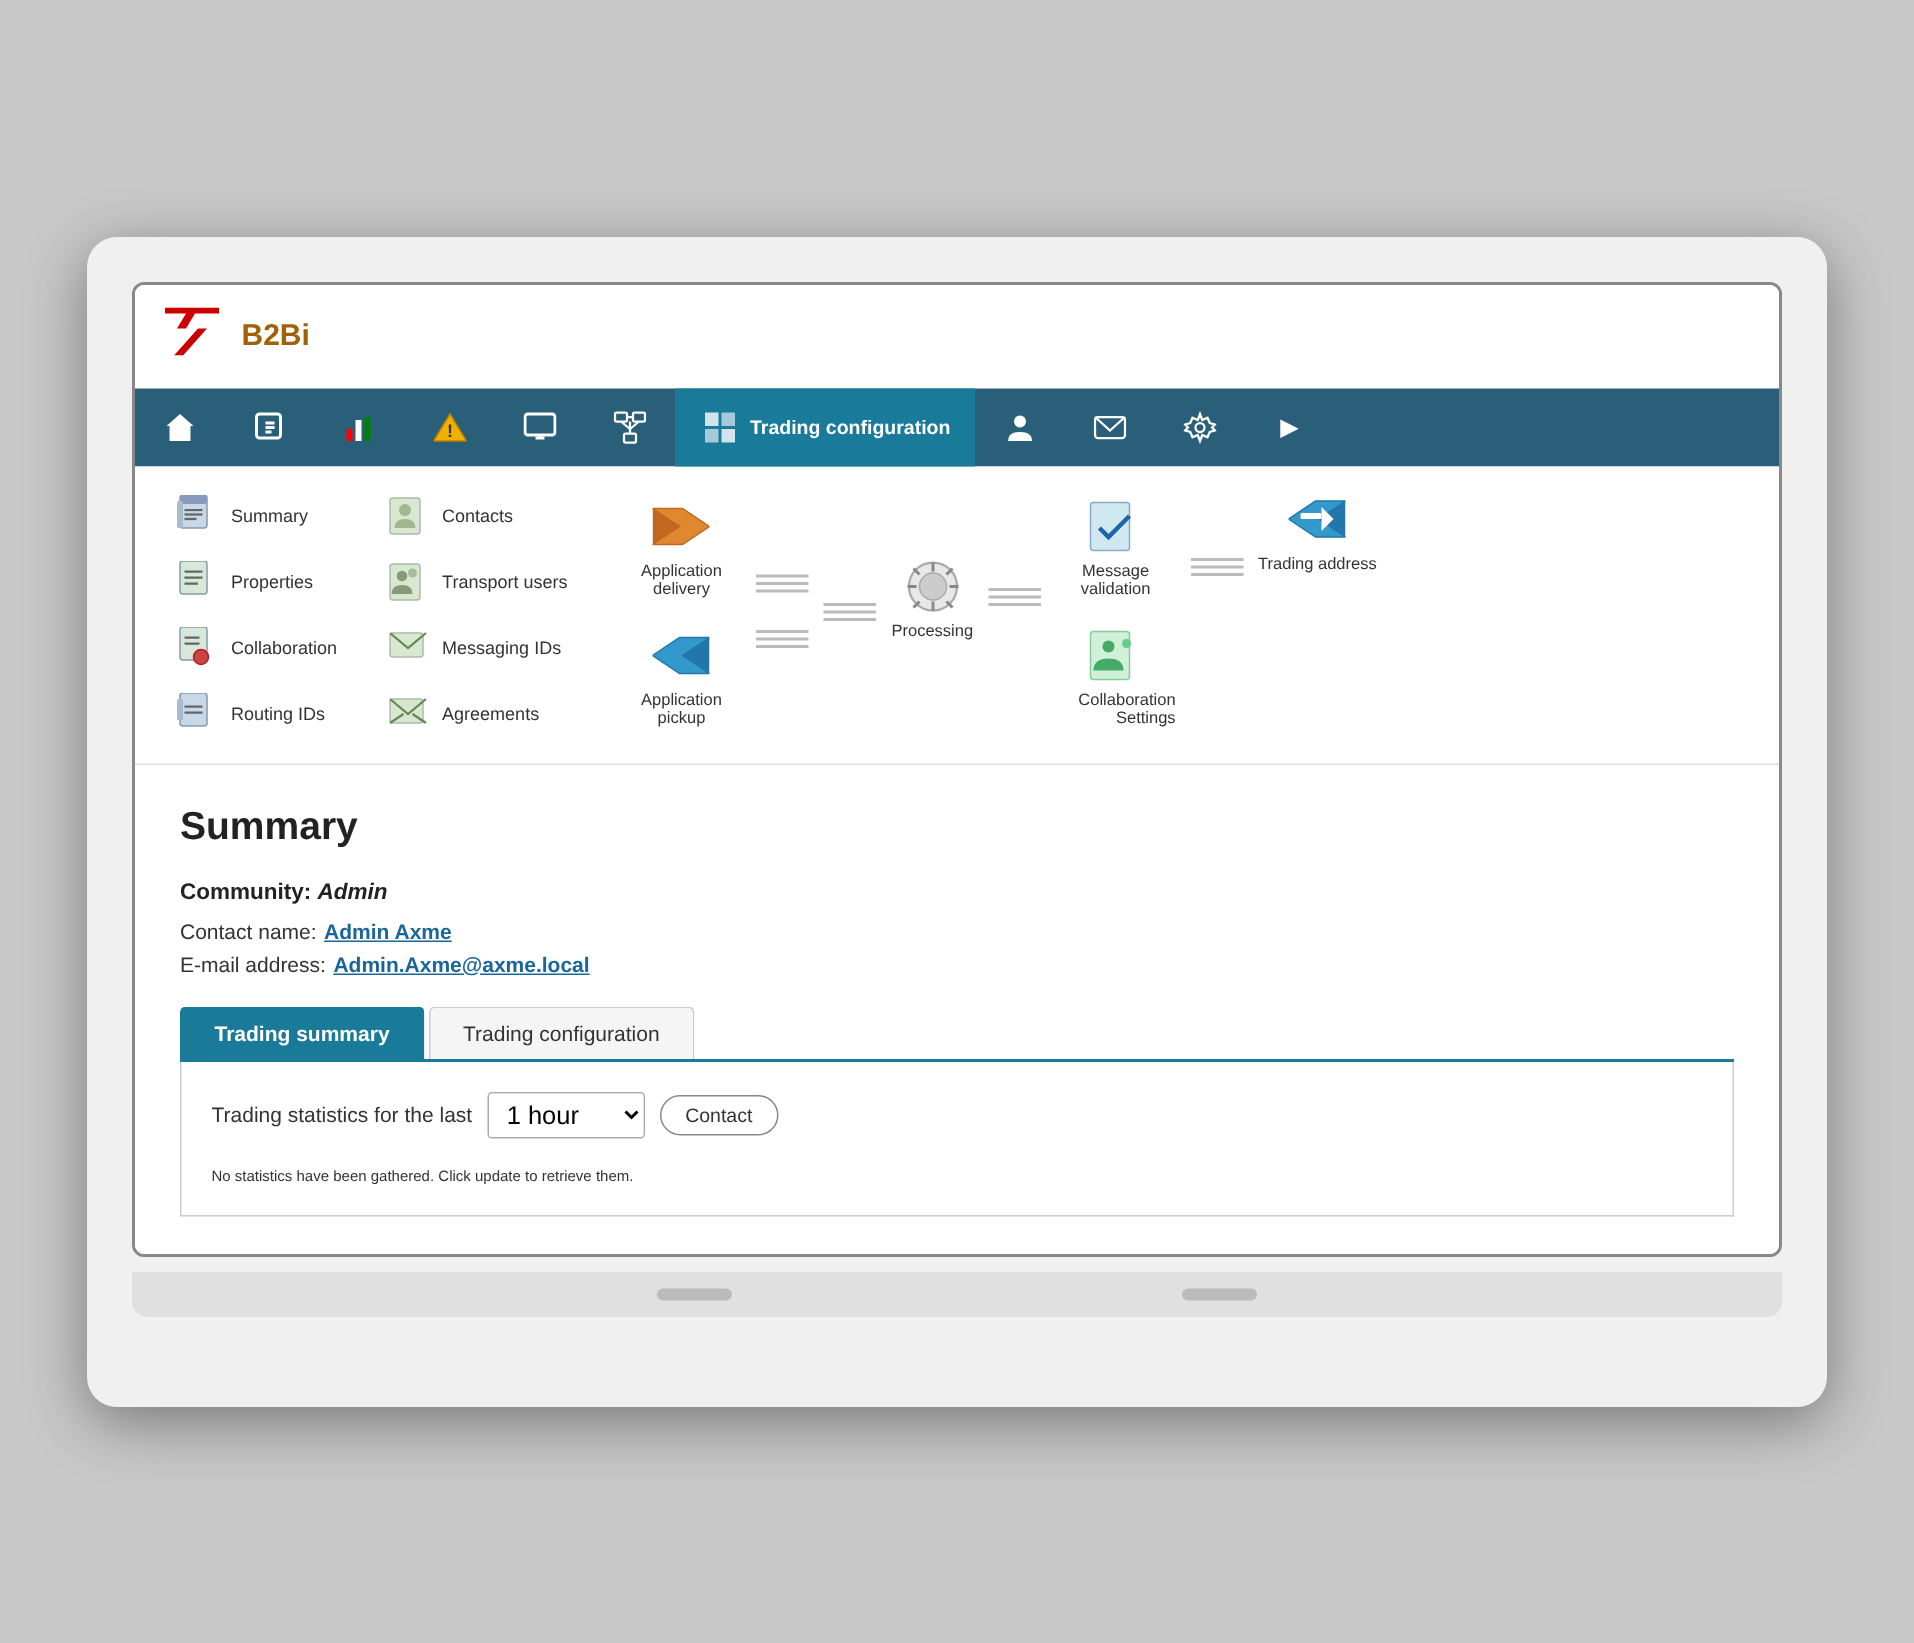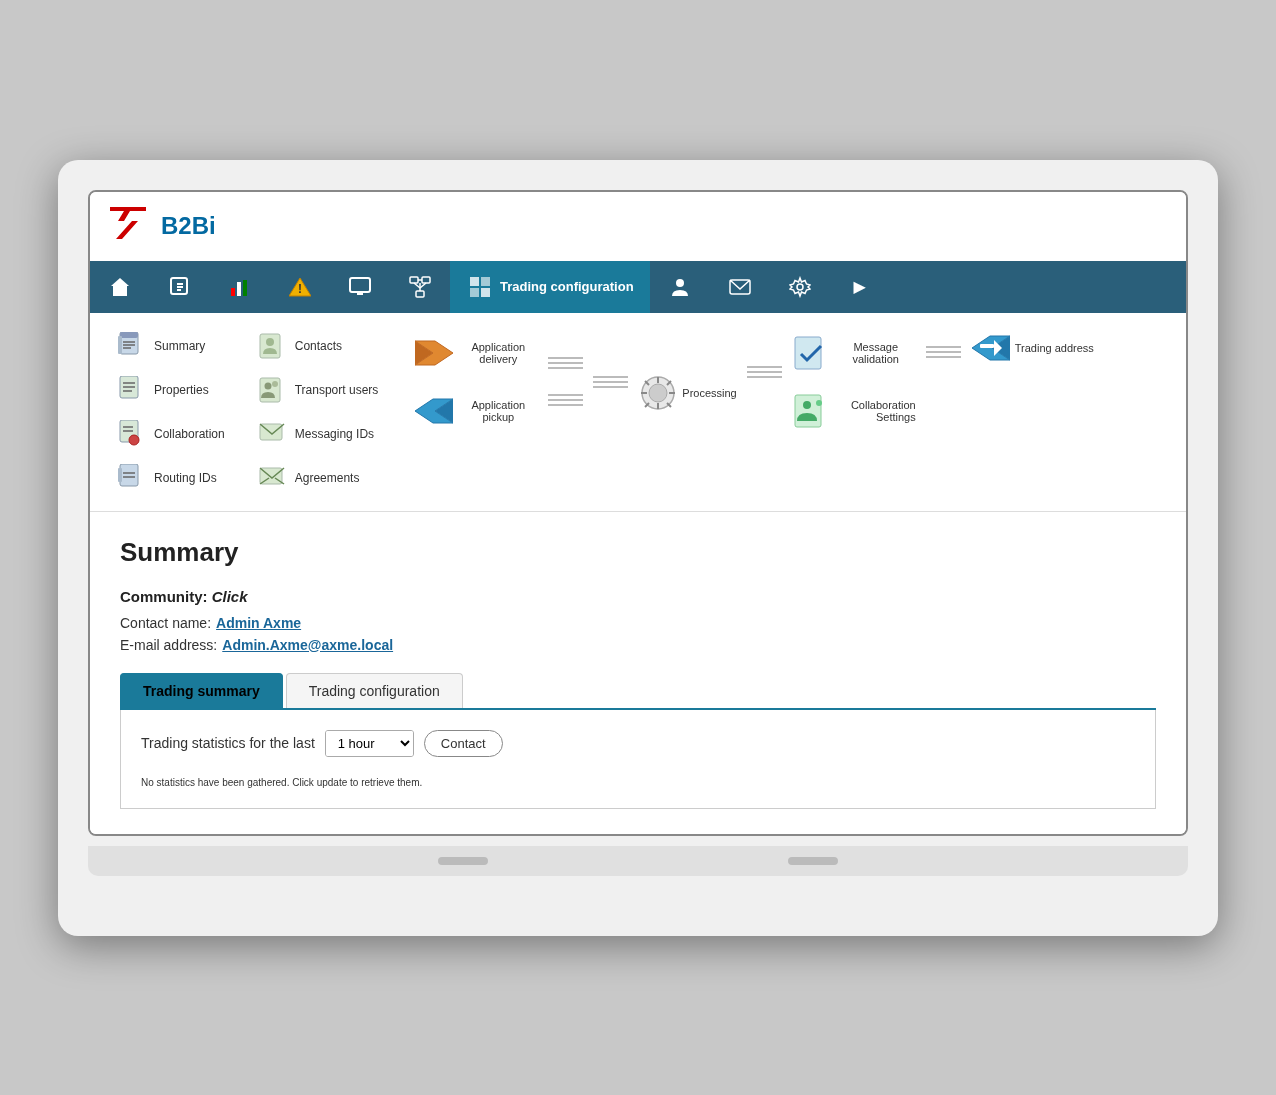--- a/index.html
+++ b/index.html
@@ -38,23 +38,23 @@
       gap: 15px;
     }
 
     .logo-icon {
       color: #cc0000;
       font-size: 28px;
       font-weight: bold;
     }
 
     .logo-text {
-      font-size: 24px;
-      font-weight: bold;
-      color: #0369a1;
+      font-size: 20px;
+      font-weight: bold;
+      color: #a16207;
     }
 
     
     .nav-bar {
       background: #2a5f7a;
       display: flex;
       align-items: stretch;
       height: 52px;
     }
 
@@ -126,21 +126,21 @@
       flex-shrink: 0;
     }
 
     .icon-label {
       font-size: 12px;
       color: #333;
     }
 
     .flow-item {
       display: flex;
-      flex-direction: row;
+      flex-direction: column;
       align-items: center;
       gap: 4px;
       cursor: pointer;
       padding: 5px;
     }
 
     .flow-icon {
       width: 40px;
       height: 40px;
       display: flex;
@@ -211,21 +211,21 @@
       border: 1px solid #ccc;
       border-bottom: none;
       background: #f5f5f5;
       color: #333;
       border-radius: 4px 4px 0 0;
       margin-right: 3px;
     }
 
     .tab.active {
       background: #1a7a9a;
-      color: #000000;
+      color: #ffffff;
       border-color: #1a7a9a;
       font-weight: bold;
     }
 
     
     .stats-panel {
       border: 1px solid #ccc;
       border-top: none;
       padding: 20px;
       background: white;
@@ -246,21 +246,21 @@
       border: 1px solid #aaa;
       border-radius: 3px;
       overflow: hidden;
       background: white;
     }
 
     .time-select {
       border: none;
       outline: none;
       padding: 4px 8px;
-      font-size: 13px;
+      font-size: 17px;
       background: white;
       cursor: pointer;
     }
 
     .update-btn {
       padding: 5px 16px;
       background: white;
       border: 1px solid #888;
       border-radius: 14px;
       font-size: 13px;
@@ -619,21 +619,21 @@
 
       </div>
     </div>
 
     <div class="content-area">
 
       <h1 class="page-title">Summary</h1>
 
       <div class="community-label">
         <span>Community:</span>
-        <span class="community-name">Click</span>
+        <span class="community-name">Admin</span>
       </div>
 
       <div class="field-row">
         <span>Contact name:</span>
         <span class="field-value">Admin Axme</span>
       </div>
 
       <div class="field-row">
         <span>E-mail address:</span>
         <span class="field-value">Admin.Axme@axme.local</span>

